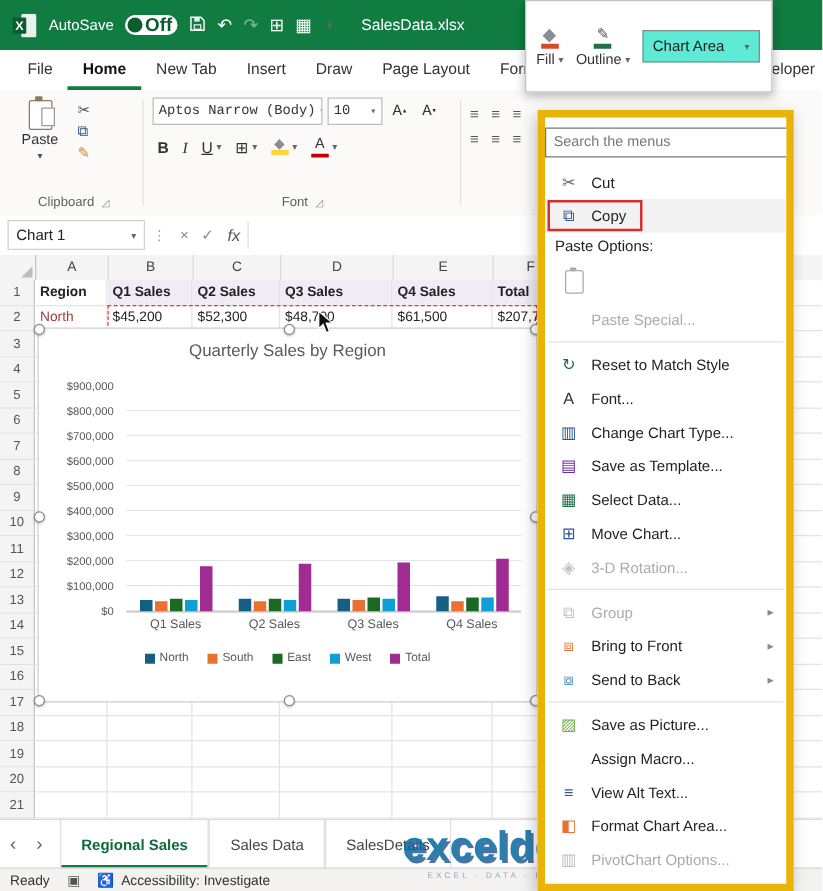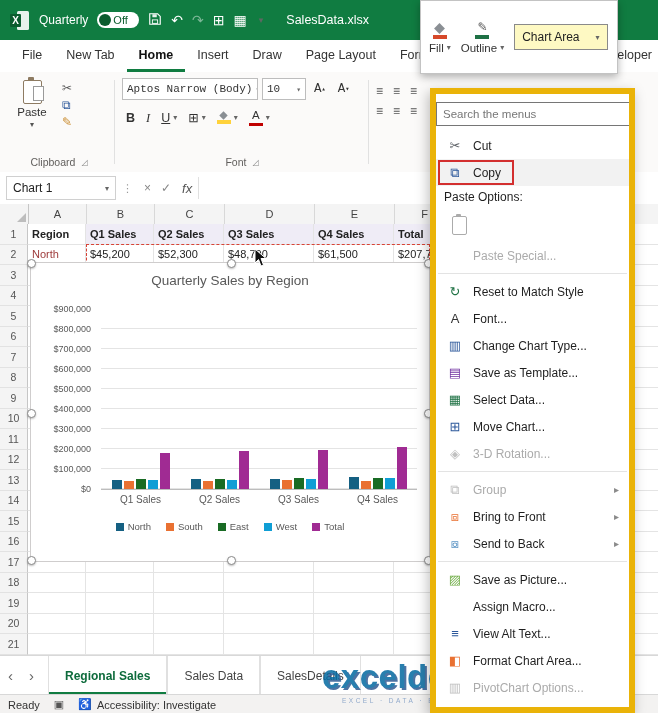--- a/index.html
+++ b/index.html
@@ -6,21 +6,21 @@
   body{width:658px;height:713px;position:relative;overflow:hidden;background:#fff;
        font-family:"Liberation Sans", sans-serif;-webkit-font-smoothing:antialiased;}
   
   .titlebar{position:absolute;left:0;top:0;right:0;height:40px;background:#107C41;
             display:flex;align-items:center;gap:9px;padding:0 10px;color:#fff;z-index:10;}
   .xicon{display:inline-flex;}
   .as-label{font-size:12px;}
   .as-pill{width:38px;height:16px;background:#fff;border-radius:9px;display:inline-flex;
            align-items:center;gap:2px;padding:0 2px;}
   .as-knob{width:12px;height:12px;border-radius:50%;background:#0B5C2E;}
-  .as-state{font-size:11px;color:#0B5C2E;font-weight:normal;text-align:right;}
+  .as-state{font-size:15px;color:#0B5C2E;font-weight:bold;text-align:right;}
   .tb-ic{font-size:14px;line-height:1;cursor:default;}
   .tb-ic.dim{opacity:.45;}
   .tb-ic.caret{font-size:9px;opacity:.9;}
   .fname{font-size:12.5px;margin-left:14px;white-space:nowrap;}
   
   .tabrow{position:absolute;left:0;top:40px;right:0;height:32px;background:#fff;
           display:flex;align-items:stretch;padding-left:10px;z-index:2;}
   .rtab{padding:8px 12px 6px;font-size:12.5px;color:#333;white-space:nowrap;}
   .rtab.active{font-weight:bold;border-bottom:3px solid #107C41;color:#111;}
   .rtab.push-right{margin-left:auto;margin-right:-6px;}
@@ -117,21 +117,21 @@
   
   .minibar{position:absolute;left:420px;top:0;width:198px;height:74px;background:#fff;
            border:1px solid #C3C3C3;box-shadow:0 3px 8px rgba(0,0,0,.3);z-index:30;
            display:flex;align-items:center;gap:10px;padding:0 8px;box-sizing:border-box;}
   .mb-btn{display:flex;flex-direction:column;align-items:center;gap:3px;font-size:11.5px;color:#333;}
   .mb-ic{display:flex;flex-direction:column;align-items:center;gap:2px;height:18px;justify-content:flex-end;}
   .mb-pen{font-size:12px;color:#555;line-height:1;}
   .mb-lab{display:flex;align-items:center;gap:3px;}
   .mb-caret{font-size:8px;color:#666;}
   .mb-select{border:1px solid #8A8A8A;height:24px;padding:0 7px;font-size:12px;color:#222;
-             display:flex;align-items:center;gap:16px;background:#fef9c3;white-space:nowrap;}
+             display:flex;align-items:center;gap:16px;background:#5eead4;white-space:nowrap;}
   
   .cmenu{position:absolute;left:430px;top:88px;width:205px;bottom:0;background:#fff;
          border:6px solid #eab308;box-shadow:-2px 4px 12px rgba(0,0,0,.25);z-index:20;
          padding:6px 0;box-sizing:border-box;overflow:hidden;}
   .cm-search{display:block;width:206px;margin:2px auto 6px;height:24px;border:1px solid #767676;
              font-size:11.5px;padding:0 6px;box-sizing:border-box;font-family:"Liberation Sans",sans-serif;color:#333;}
   .cm-search::placeholder{color:#777;}
   .mi{display:flex;align-items:center;height:27px;padding:0 10px 0 8px;font-size:12px;color:#1f1f1f;position:relative;}
   .mi.hl{background:#F2F2F2;}
   .mi.dis{color:#ABABAB;}
@@ -167,21 +167,21 @@
 <body>
 
 <div class="titlebar">
   <span class="xicon">
     <svg width="20" height="19" viewBox="0 0 20 19">
       <rect x="7" y="0" width="12" height="19" rx="1.5" fill="#ffffff" opacity="0.9"></rect>
       <rect x="0" y="3" width="11" height="13" rx="1" fill="#0B5C2E"></rect>
       <text x="2.2" y="13.2" font-size="10" font-weight="bold" fill="#ffffff" font-family="Liberation Sans, sans-serif">X</text>
     </svg>
   </span>
-  <span class="as-label">Quarterly</span>
+  <span class="as-label">AutoSave</span>
   <span class="as-pill">
     <span class="as-knob"></span>
     <span class="as-state">Off</span>
   </span>
   <span class="tb-ic">
     <svg width="14" height="14" viewBox="0 0 16 16">
       <path d="M2 2 h9 l3 3 v9 h-12 z" fill="none" stroke="#ffffff" stroke-width="1.3"></path>
       <rect x="5" y="9" width="6" height="4" fill="none" stroke="#ffffff" stroke-width="1"></rect>
       <rect x="5" y="2.6" width="5" height="3.4" fill="#ffffff" opacity="0.9"></rect>
     </svg>
@@ -189,22 +189,22 @@
   <span class="tb-ic">↶</span>
   <span class="tb-ic dim">↷</span>
   <span class="tb-ic">⊞</span>
   <span class="tb-ic">▦</span>
   <span class="tb-ic caret">▾</span>
   <span class="fname">SalesData.xlsx</span>
 </div>
 
 <div class="tabrow">
     <div class="rtab">File</div>
+    <div class="rtab active">Home</div>
     <div class="rtab">New Tab</div>
-    <div class="rtab active">Home</div>
     <div class="rtab">Insert</div>
     <div class="rtab">Draw</div>
     <div class="rtab">Page Layout</div>
     <div class="rtab">Formulas</div>
     <div class="rtab push-right">Developer</div>
   </div>
 
 <div class="ribbon">
   <div class="rgroup" style="left:10px;width:98px;">
     <div class="rg-content">

